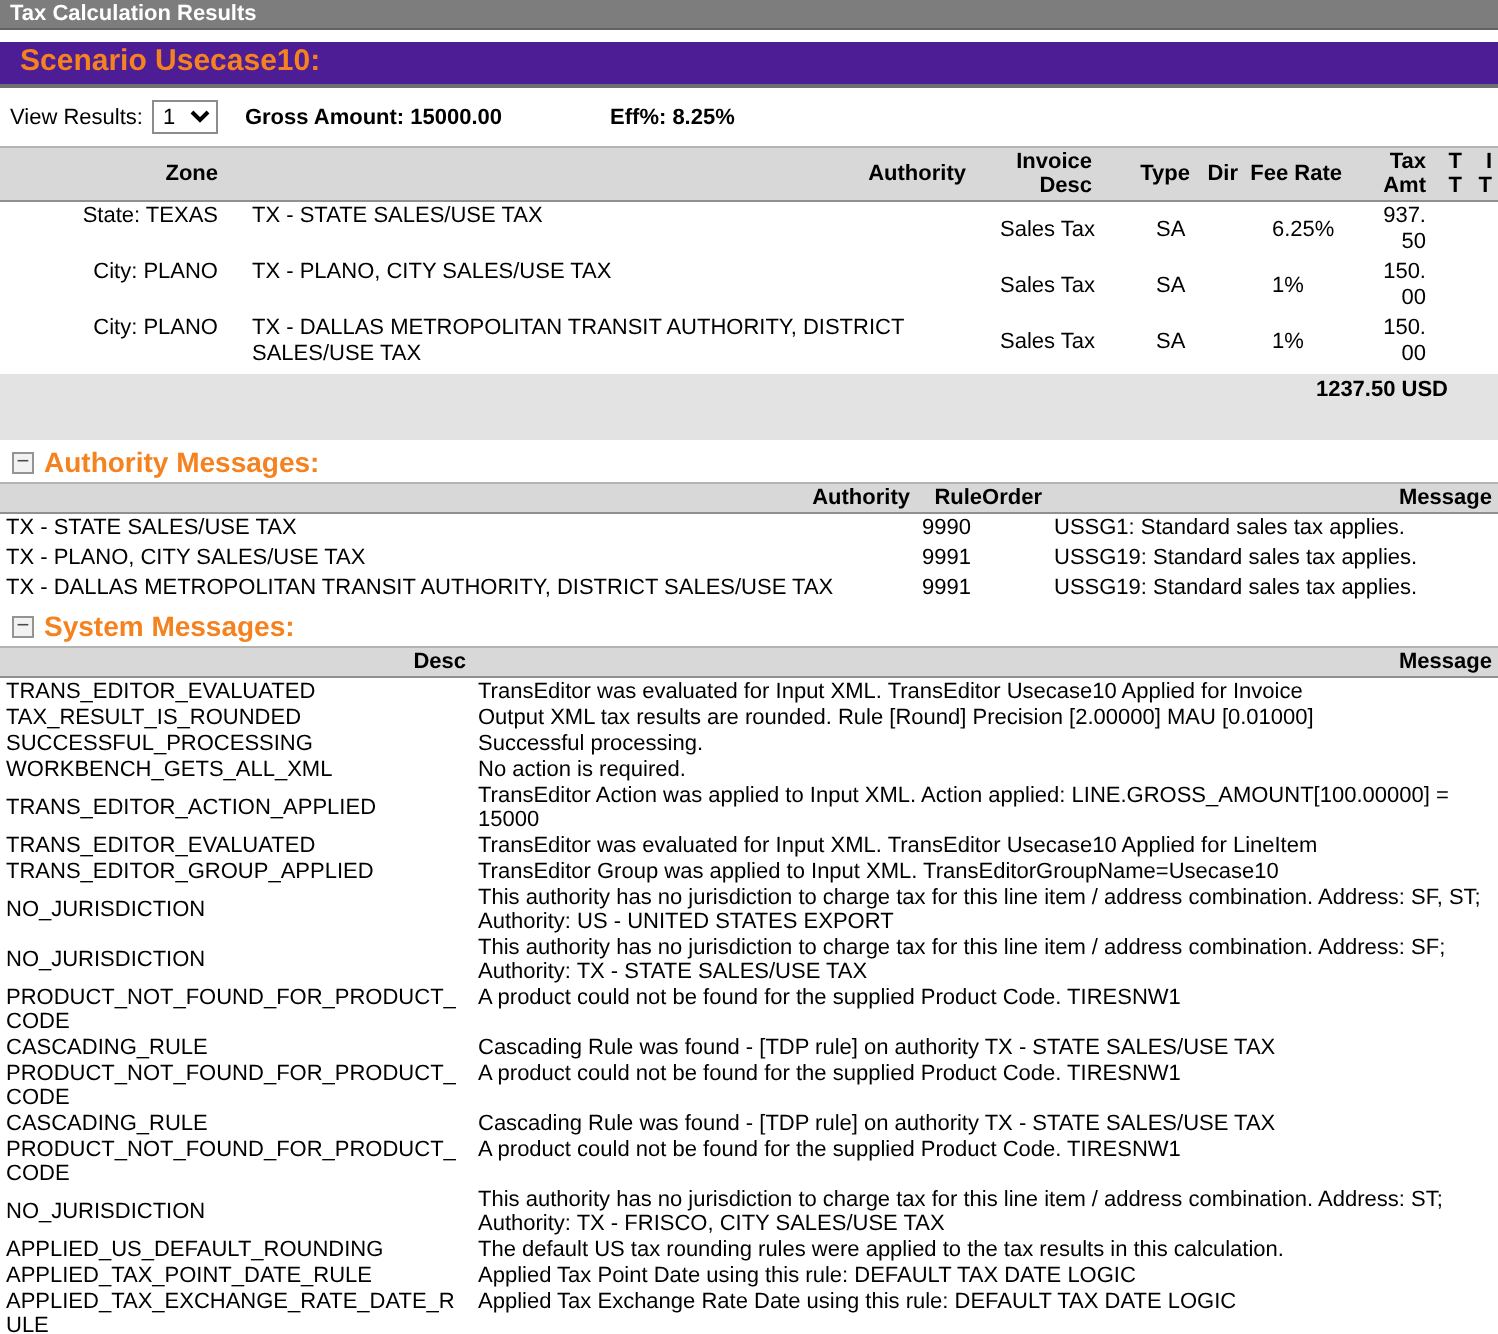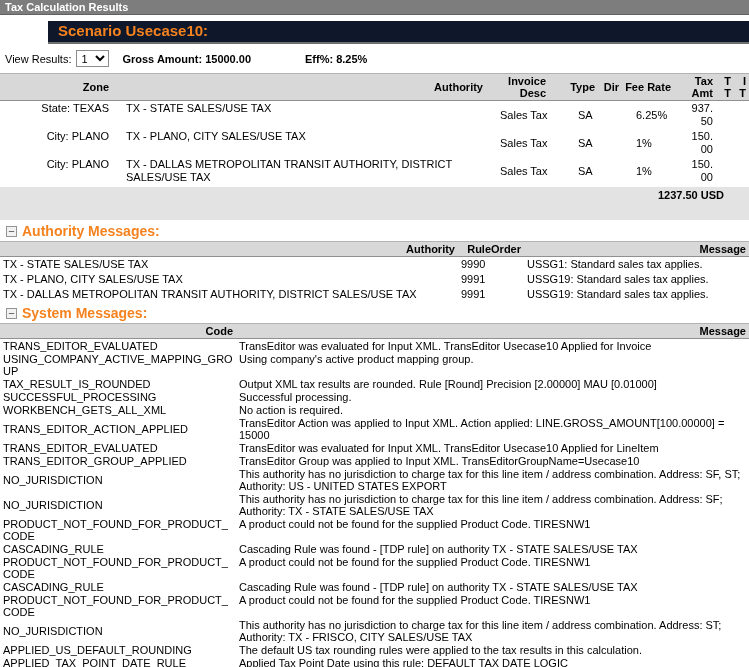--- a/index.html
+++ b/index.html
@@ -4,23 +4,22 @@
 <style>
   * { box-sizing: border-box; margin: 0; padding: 0; }
   html, body { width: 749px; height: 667px; overflow: hidden; background: #fff; }
   body { font-family: "Liberation Sans", sans-serif; font-size: 11px; color: #000; }
 
   .titlebar {
     height: 15px; background: #7d7d7d; border-bottom: 1px solid #626262;
     color: #fff; font-weight: bold; font-size: 11px; line-height: 14px; padding-left: 5px;
   }
   .scenario-strip {
-    margin-top: 6px; background: #0f172a; border-bottom: 2px solid #6f6f6f;
+    margin-top: 6px; background: #4c1d95; border-bottom: 2px solid #6f6f6f;
     padding: 1px 0 3px 10px;
-    margin-left: 48px;
   }
   .scenario-title { color: #f5821e; font-weight: bold; font-size: 15px; }
 
   .controls { display: flex; align-items: center; padding: 6px 0 6px 5px; height: 29px; }
   .view-results-select {
     margin-left: 5px; width: 33px; height: 17px; font-size: 11px;
     font-family: "Liberation Sans", sans-serif; border: 1px solid #8c8c8c; background: #fff;
   }
   .gross-amount { font-weight: bold; margin-left: 13px; }
   .eff-percent { font-weight: bold; margin-left: 54px; }
@@ -181,34 +180,30 @@
   <span class="section-title">System Messages:</span>
 </div>
 
 <table id="system-table">
   <colgroup>
     <col style="width:236px">
       <col style="width:513px">
   </colgroup>
   <thead>
       <tr>
-        <th>Code</th>
+        <th>Desc</th>
         <th>Message</th>
       </tr>
     </thead>
   <tbody>
       <tr>
         <td>TRANS_EDITOR_EVALUATED</td>
         <td>TransEditor was evaluated for Input XML. TransEditor Usecase10 Applied for Invoice</td>
       </tr>
       <tr>
-        <td>USING_COMPANY_ACTIVE_MAPPING_GROUP</td>
-        <td>Using company's active product mapping group.</td>
-      </tr>
-      <tr>
         <td>TAX_RESULT_IS_ROUNDED</td>
         <td>Output XML tax results are rounded. Rule [Round] Precision [2.00000] MAU [0.01000]</td>
       </tr>
       <tr>
         <td>SUCCESSFUL_PROCESSING</td>
         <td>Successful processing.</td>
       </tr>
       <tr>
         <td>WORKBENCH_GETS_ALL_XML</td>
         <td>No action is required.</td>

